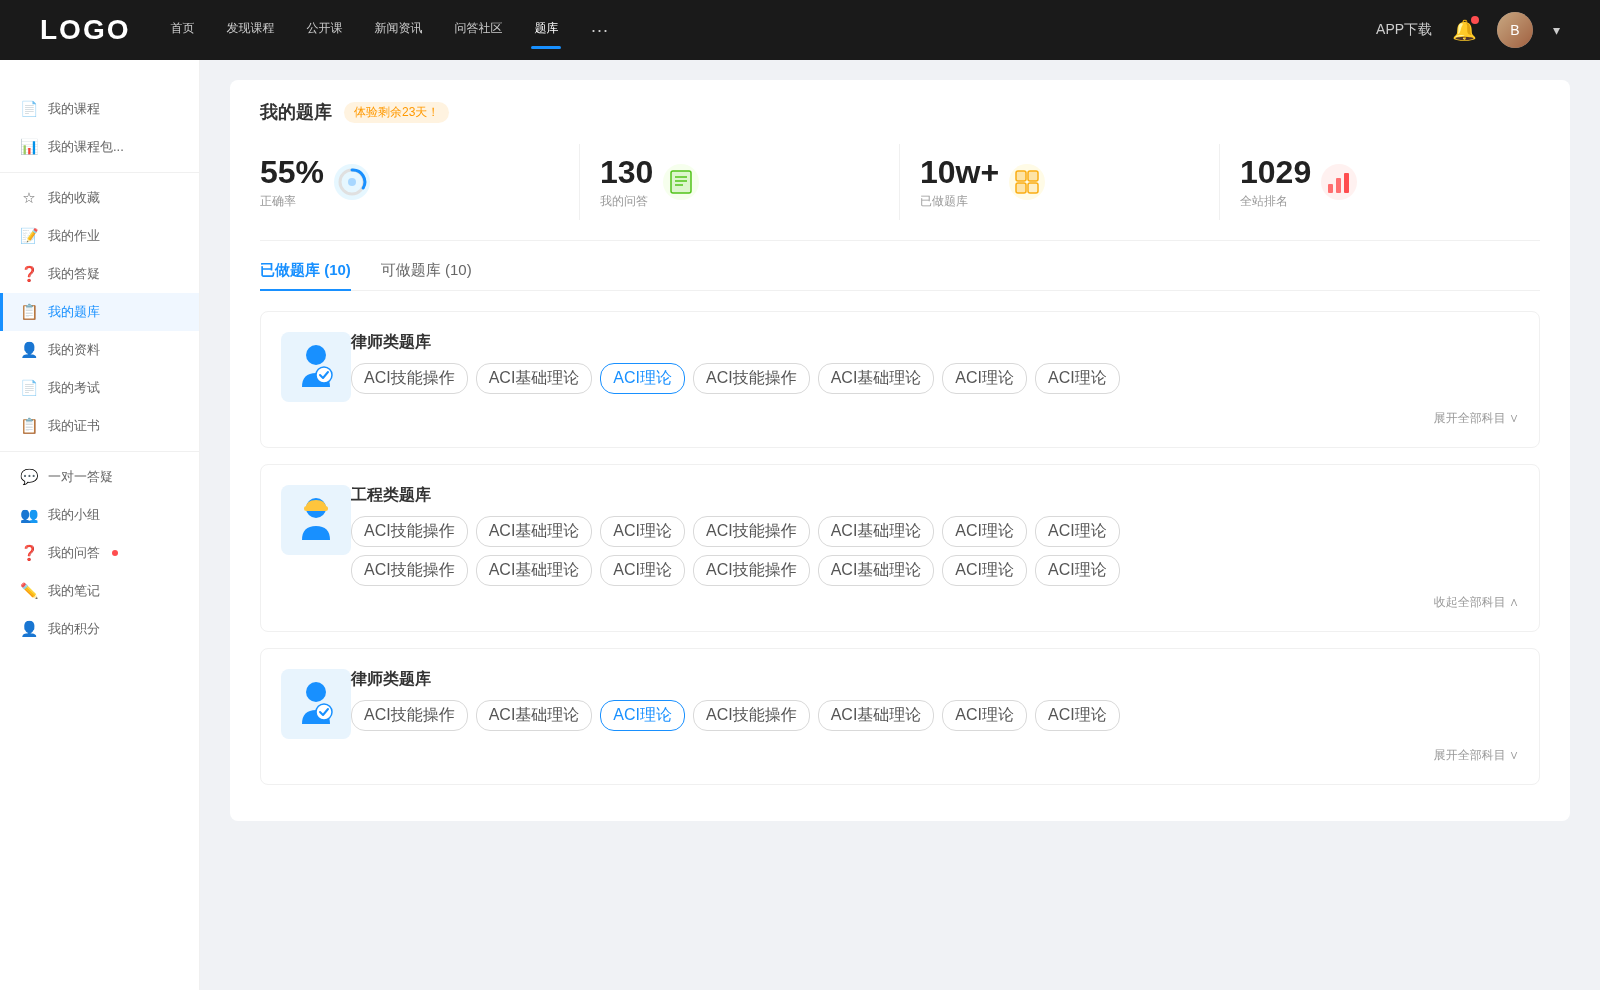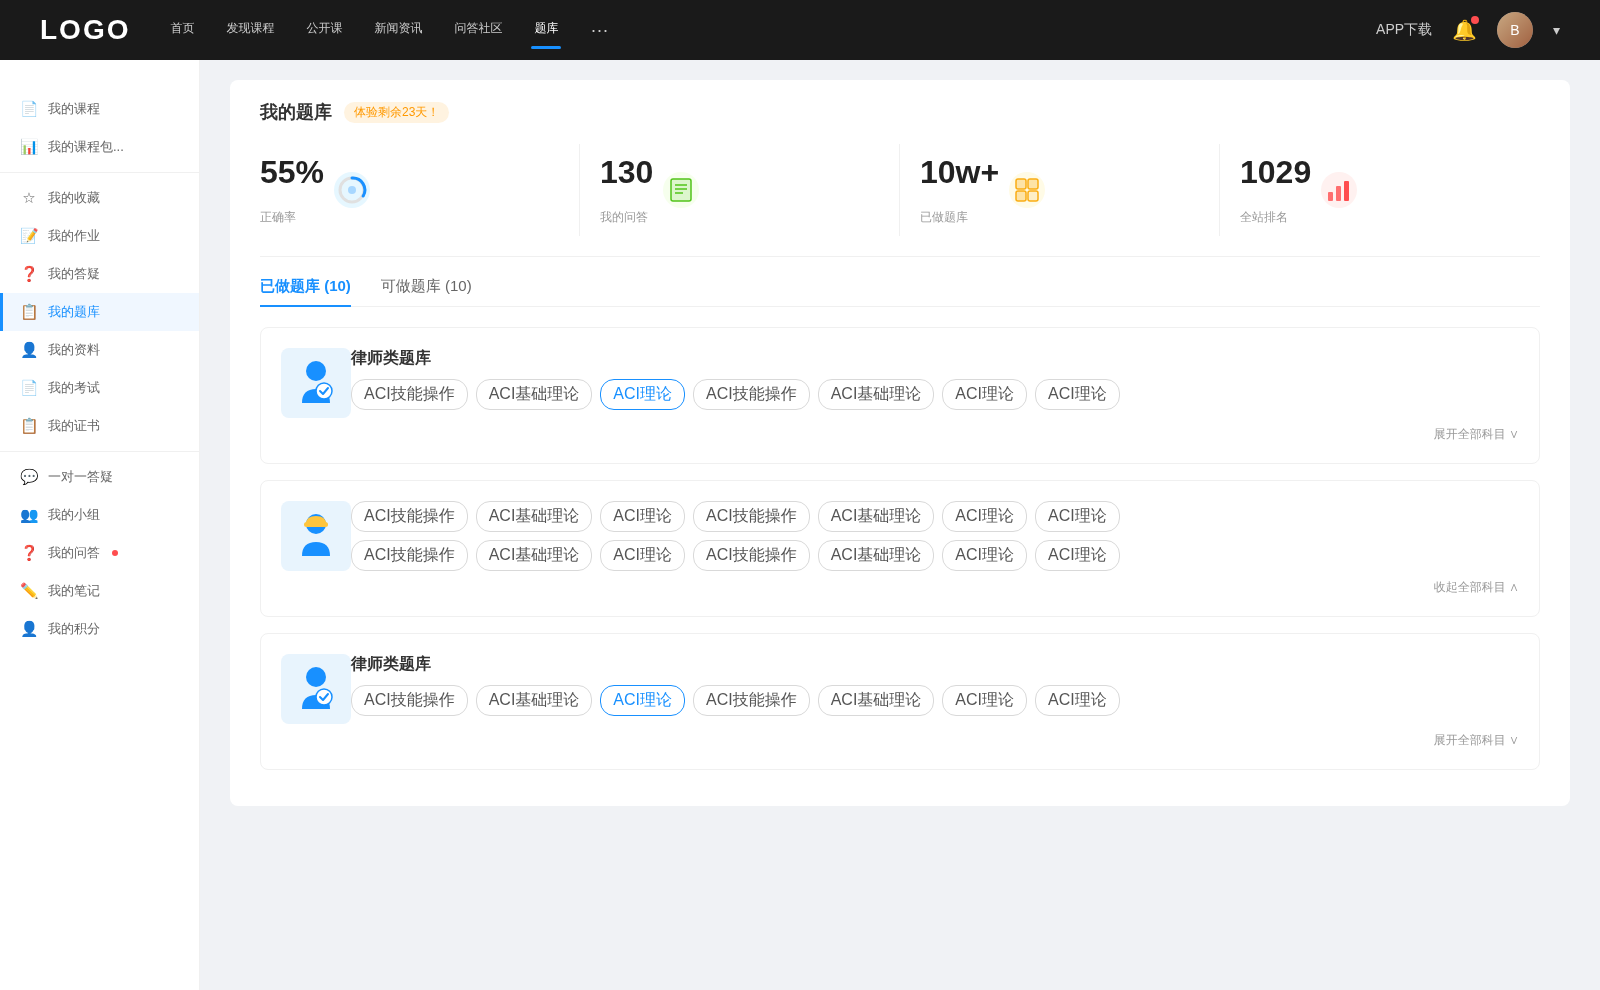--- a/index.html
+++ b/index.html
@@ -46,21 +46,21 @@
     .page-title-row { display: flex; align-items: center; gap: 12px; margin-bottom: 20px; }
     .page-title { font-size: 18px; font-weight: 600; }
     .trial-badge { background: #fff3e0; color: #f90; border-radius: 12px; padding: 2px 10px; font-size: 12px; }
 
     
     .stats-row { display: grid; grid-template-columns: repeat(4, 1fr); gap: 0; border-bottom: 1px solid #f0f0f0; padding-bottom: 20px; margin-bottom: 20px; }
     .stat-item { display: flex; align-items: center; gap: 10px; padding: 10px 20px; border-right: 1px solid #f0f0f0; }
     .stat-item:first-child { padding-left: 0; }
     .stat-item:last-child { border-right: none; }
     .stat-value { font-size: 32px; font-weight: 600; color: #222; }
-    .stat-label { font-size: 12px; color: #999; margin-top: 18px; }
+    .stat-label { font-size: 12px; color: #999; margin-top: 2px; }
     .stat-icon { width: 36px; height: 36px; border-radius: 50%; display: flex; align-items: center; justify-content: center; font-size: 18px; }
     .stat-icon-blue { background: #e6f7ff; }
     .stat-icon-green { background: #f6ffed; }
     .stat-icon-yellow { background: #fffbe6; }
     .stat-icon-red { background: #fff1f0; }
 
     
     .tabs-row { display: flex; gap: 30px; margin-bottom: 20px; border-bottom: 1px solid #f0f0f0; }
     .tab { font-size: 15px; padding-bottom: 10px; cursor: pointer; color: #666; position: relative; }
     .tab.active { color: #1890ff; font-weight: 600; }
@@ -281,20 +281,21 @@
         <div class="qbank-header">
           <div class="qbank-icon">
             <svg viewBox="0 0 60 60" width="60" height="60">
               <circle cx="30" cy="18" r="10" fill="#1890ff"></circle>
               <path d="M16 50 Q16 36 30 36 Q44 36 44 50Z" fill="#1890ff"></path>
               <path d="M20 18 Q20 10 30 10 Q40 10 40 18" fill="#ffc53d" stroke="none"></path>
               <rect x="18" y="16" width="24" height="5" rx="2.5" fill="#ffc53d"></rect>
             </svg>
           </div>
           <div class="qbank-body">
+            <div class="qbank-title">工程类题库</div>
             <div class="qbank-tags">
               <span class="qbank-tag">ACI技能操作</span>
               <span class="qbank-tag">ACI基础理论</span>
               <span class="qbank-tag">ACI理论</span>
               <span class="qbank-tag">ACI技能操作</span>
               <span class="qbank-tag">ACI基础理论</span>
               <span class="qbank-tag">ACI理论</span>
               <span class="qbank-tag">ACI理论</span>
             </div>
             <div class="qbank-tags" style="margin-top:8px;">

